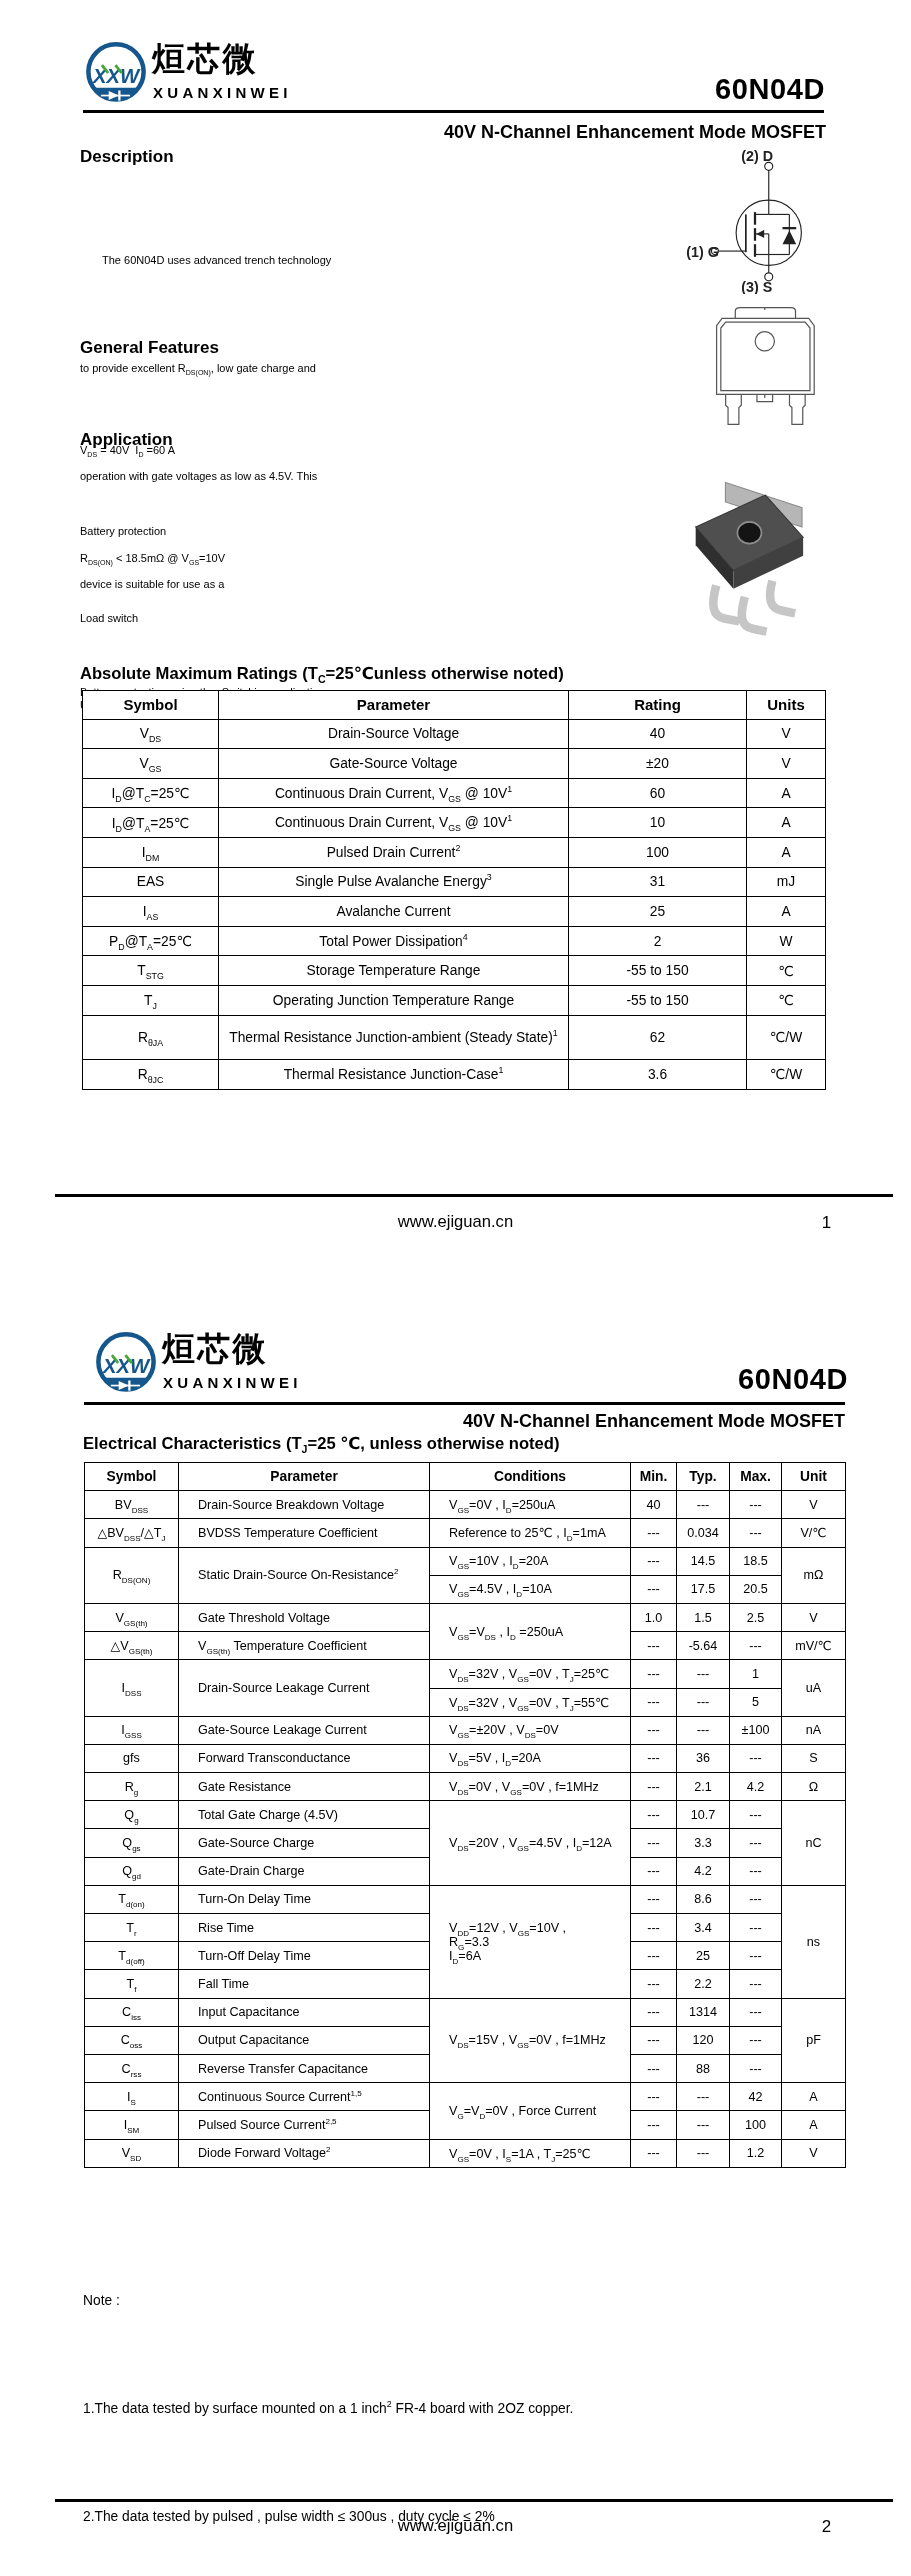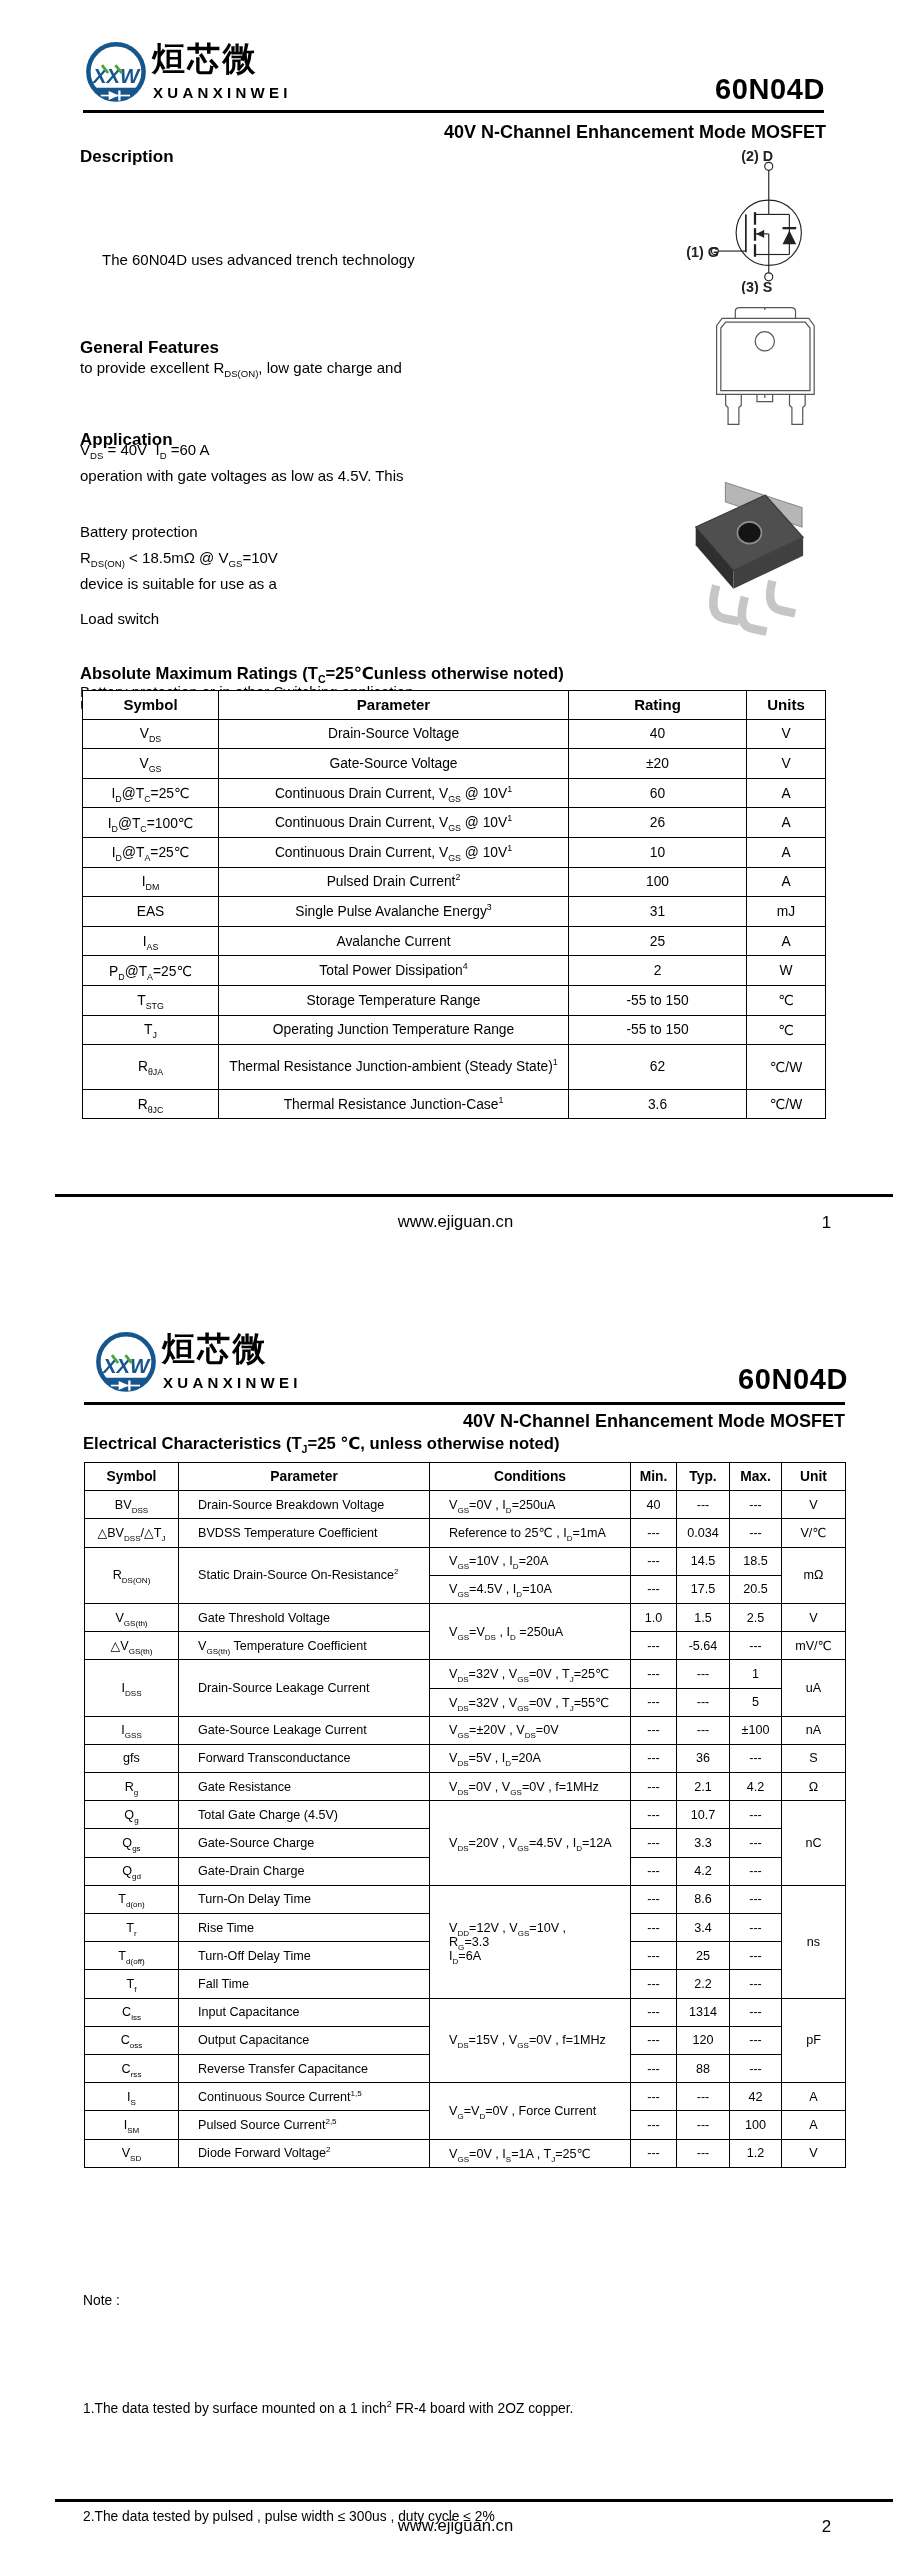--- a/index.html
+++ b/index.html
@@ -4,21 +4,21 @@
 <style>
   html,body{margin:0;padding:0;background:#fff;}
   #sheet{position:relative;width:897px;height:2576px;background:#fff;overflow:hidden;
          font-family:"Liberation Sans","DejaVu Sans",sans-serif;color:#000;}
   .abs{position:absolute;}
   .hline{position:absolute;background:#000;}
   .partnum{position:absolute;font-size:29px;font-weight:700;text-align:right;letter-spacing:0.6px;}
   .subtitle{position:absolute;font-size:18px;font-weight:700;text-align:right;}
   .h2{position:absolute;font-size:17px;font-weight:700;}
   .h2t{position:absolute;font-size:16.6px;font-weight:700;}
-  .body-lines{position:absolute;font-size:15px;line-height:36px;white-space:pre-wrap;}
+  .body-lines{position:absolute;font-size:11px;line-height:36px;white-space:pre-wrap;}
   .body-lines .ind{text-indent:22px;}
   .logo-cn{position:absolute;font-size:33px;font-weight:700;letter-spacing:2.3px;line-height:1;}
   .logo-en{position:absolute;font-size:15px;font-weight:600;letter-spacing:4.3px;line-height:1;}
   sub{font-size:0.64em;line-height:0;}
   sup{font-size:0.64em;line-height:0;}
   table.dtable{border-collapse:collapse;table-layout:fixed;position:absolute;background:#fff;border:1.7px solid #000;}
   table.dtable td,table.dtable th{border:1.1px solid #000;overflow:hidden;}
   table.amr td{height:24px;padding:2.3px 4.6px;font-size:13.8px;text-align:center;}
   table.amr th{height:23px;padding:2.3px 4.6px;font-size:15px;font-weight:700;text-align:center;}
   table.amr tr.tall td{height:39px;}
@@ -159,26 +159,20 @@
             <td>±20</td>
             <td>V</td>
           </tr>
       <tr>
             <td>I<sub>D</sub>@T<sub>C</sub>=25℃</td>
             <td>Continuous Drain Current, V<sub>GS</sub> @ 10V<sup>1</sup></td>
             <td>60</td>
             <td>A</td>
           </tr>
       <tr>
-            <td>I<sub>D</sub>@T<sub>C</sub>=100℃</td>
-            <td>Continuous Drain Current, V<sub>GS</sub> @ 10V<sup>1</sup></td>
-            <td>26</td>
-            <td>A</td>
-          </tr>
-      <tr>
             <td>I<sub>D</sub>@T<sub>A</sub>=25℃</td>
             <td>Continuous Drain Current, V<sub>GS</sub> @ 10V<sup>1</sup></td>
             <td>10</td>
             <td>A</td>
           </tr>
       <tr>
             <td>I<sub>DM</sub></td>
             <td>Pulsed Drain Current<sup>2</sup></td>
             <td>100</td>
             <td>A</td>

